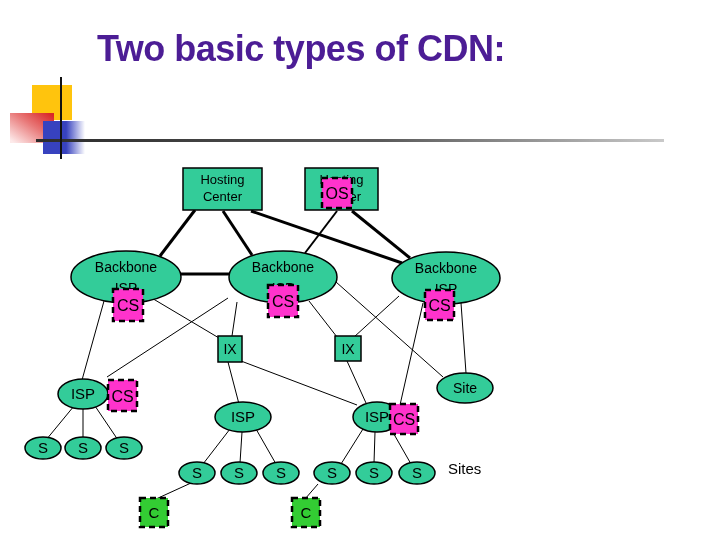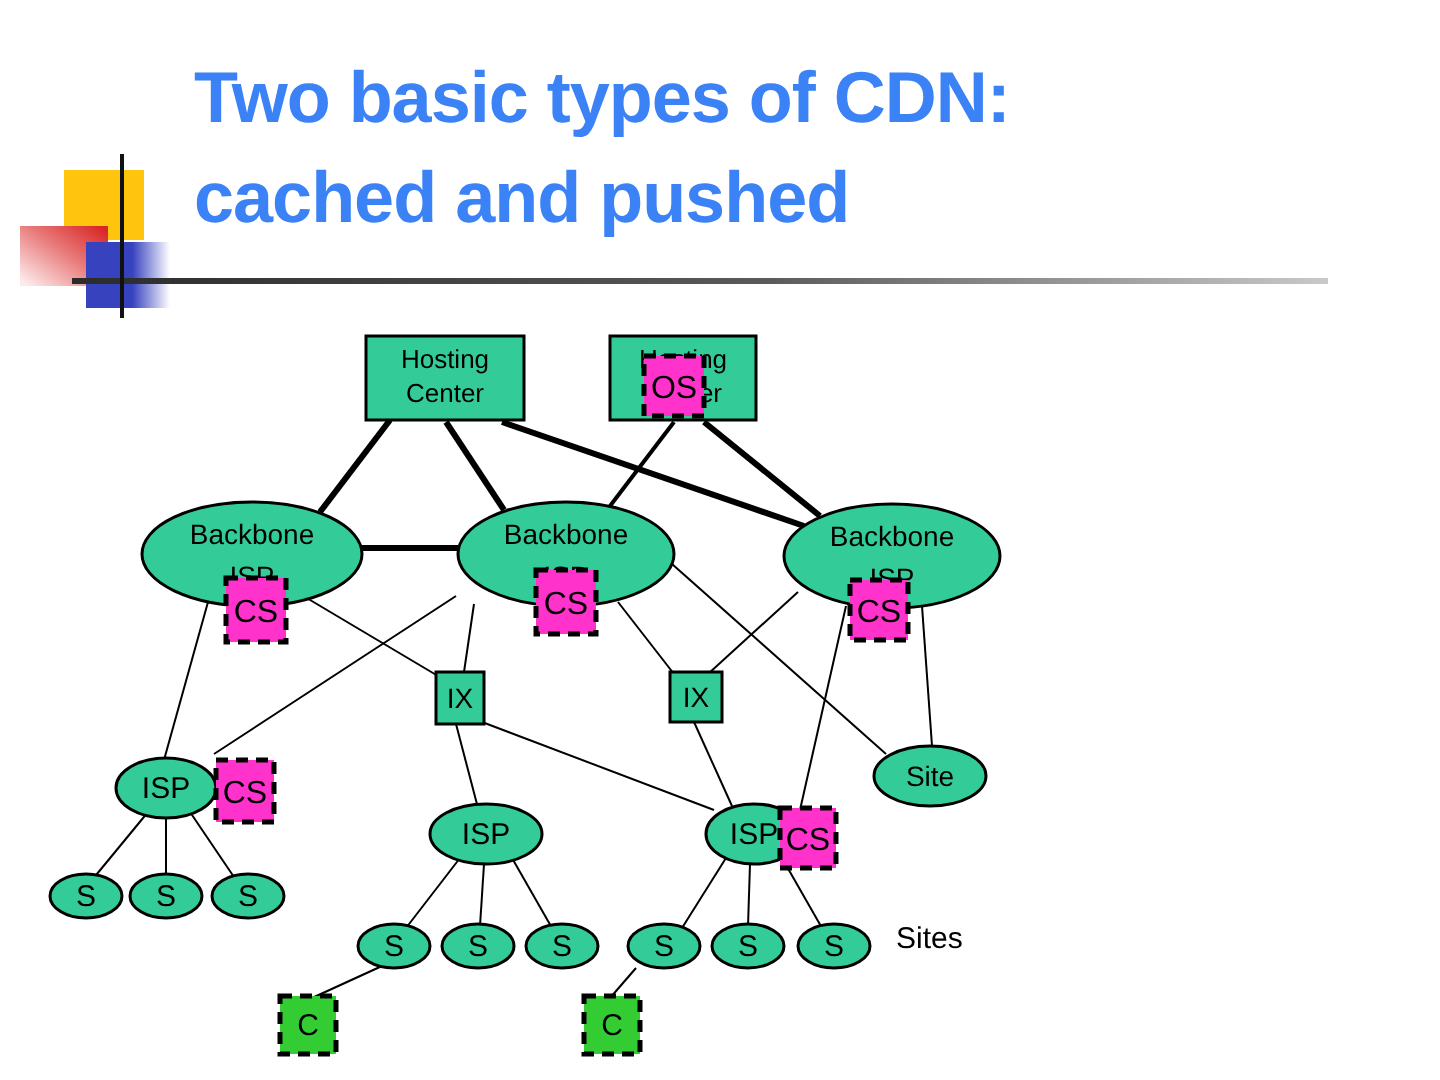--- a/index.html
+++ b/index.html
@@ -3,21 +3,21 @@
 <meta charset="utf-8">
 <style>
   html,body{margin:0;padding:0;}
   body{
     width:720px;height:540px;position:relative;background:#ffffff;
     font-family:"Liberation Sans",sans-serif;overflow:hidden;
   }
   
   .title{
     position:absolute;left:97px;top:24px;width:580px;
-    color:#3b82f6;font-size:36px;line-height:50px;font-weight:600;
+    color:#4c1d95;font-size:36px;line-height:50px;font-weight:600;
     letter-spacing:-0.5px;
   }
   
   .sq{position:absolute;}
   .sq-yellow{left:32px;top:85px;width:40px;height:35px;background:#FFC40D;}
   .sq-red{left:10px;top:113px;width:44px;height:30px;
     background:linear-gradient(215deg,#d92727 5%,#e87777 45%,#fdeaea 95%);}
   .sq-blue{left:43px;top:121px;width:42px;height:33px;
     background:linear-gradient(90deg,#3742bf 0%,#3742bf 55%,#ffffff 100%);}
   .vline{position:absolute;left:60px;top:77px;width:2px;height:82px;background:#111;}
@@ -31,21 +31,20 @@
 <body>
 
 <div class="sq sq-yellow"></div>
 <div class="sq sq-red"></div>
 <div class="sq sq-blue"></div>
 <div class="hline"></div>
 <div class="vline"></div>
 
 <div class="title">
   <div>Two basic types of CDN:</div>
-  <div>cached and pushed</div>
 </div>
 
 <svg id="diagram" width="720" height="540" viewBox="0 0 720 540">
     <line x1="195" y1="210" x2="160" y2="256" stroke="#000000" stroke-width="3"></line>
     <line x1="223" y1="211" x2="252" y2="255" stroke="#000000" stroke-width="3"></line>
     <line x1="251" y1="211" x2="402" y2="263" stroke="#000000" stroke-width="3"></line>
     <line x1="337" y1="211" x2="305" y2="253" stroke="#000000" stroke-width="2"></line>
     <line x1="352" y1="211" x2="410" y2="258" stroke="#000000" stroke-width="3"></line>
     <line x1="180" y1="274" x2="231" y2="274" stroke="#000000" stroke-width="3"></line>
     <line x1="104" y1="301" x2="82" y2="380" stroke="#000000" stroke-width="1"></line>

